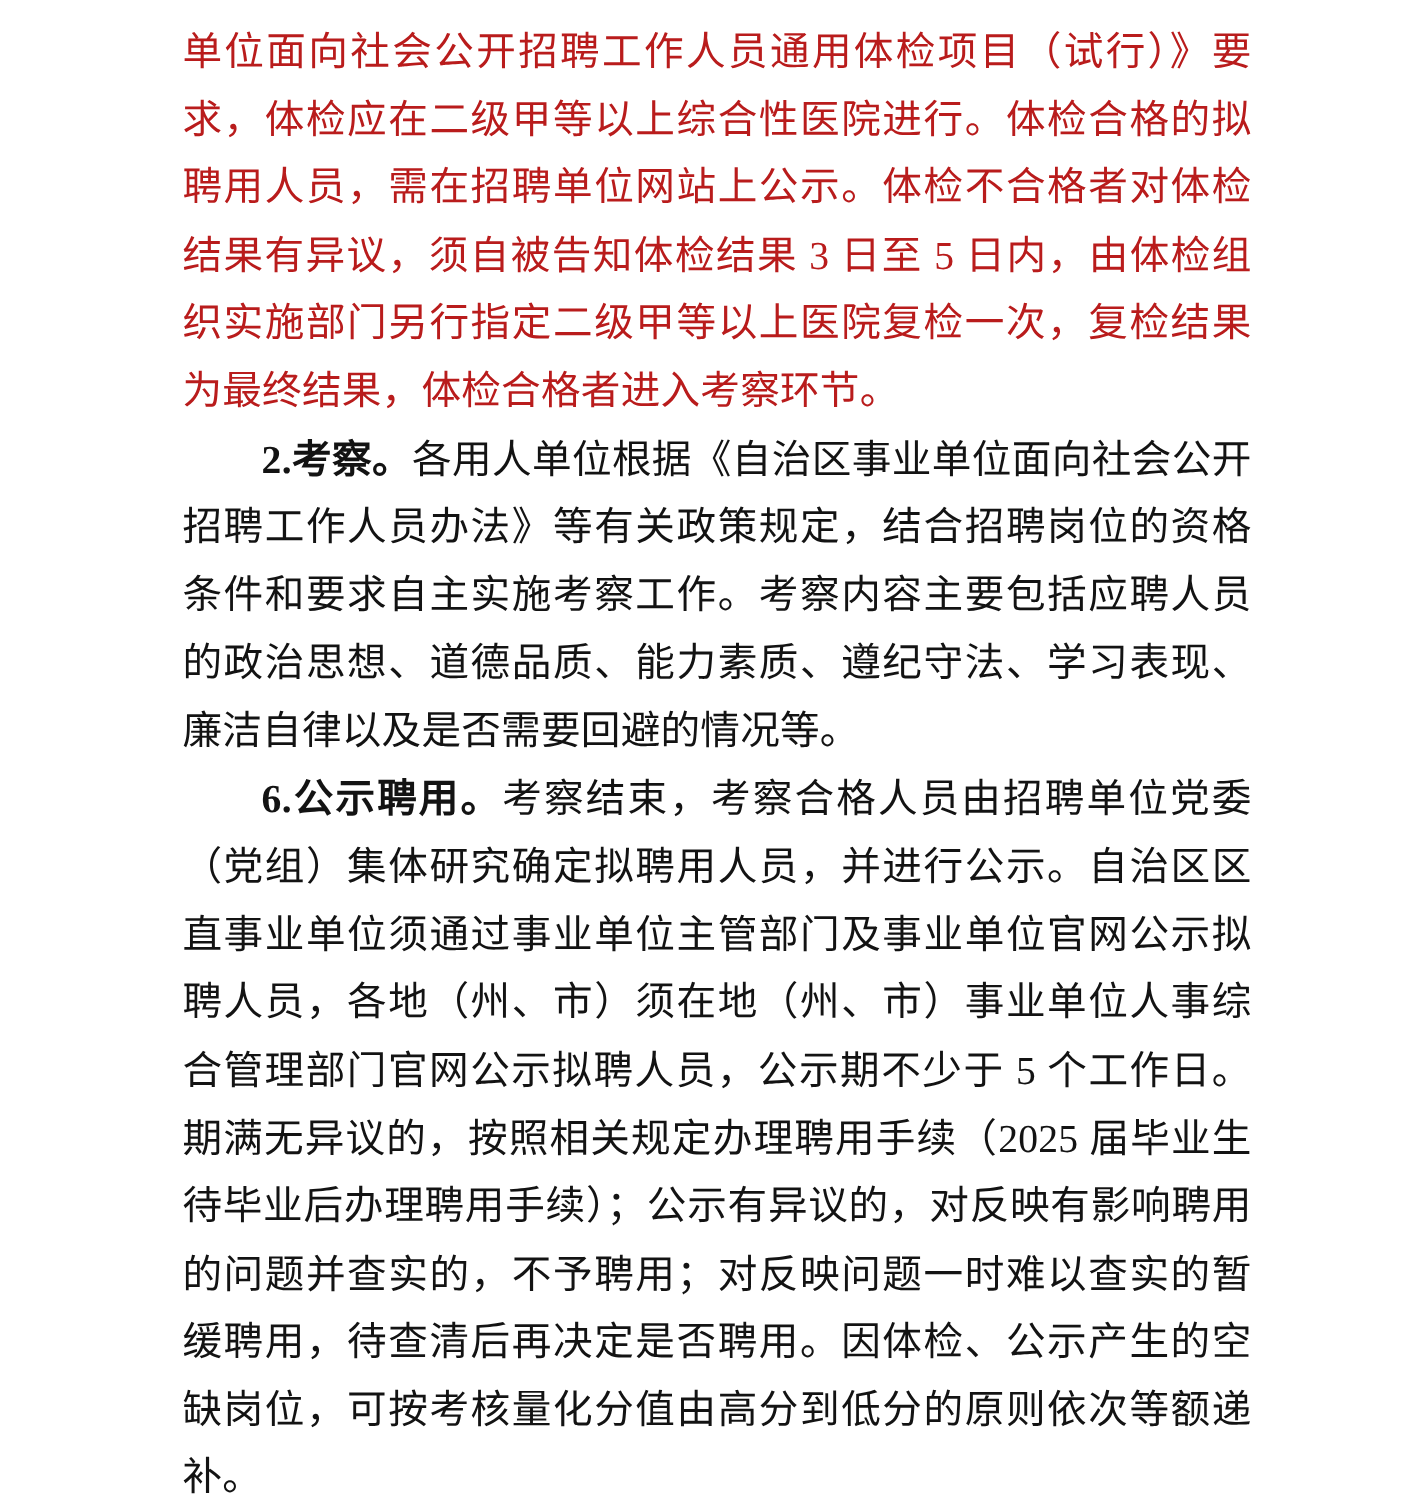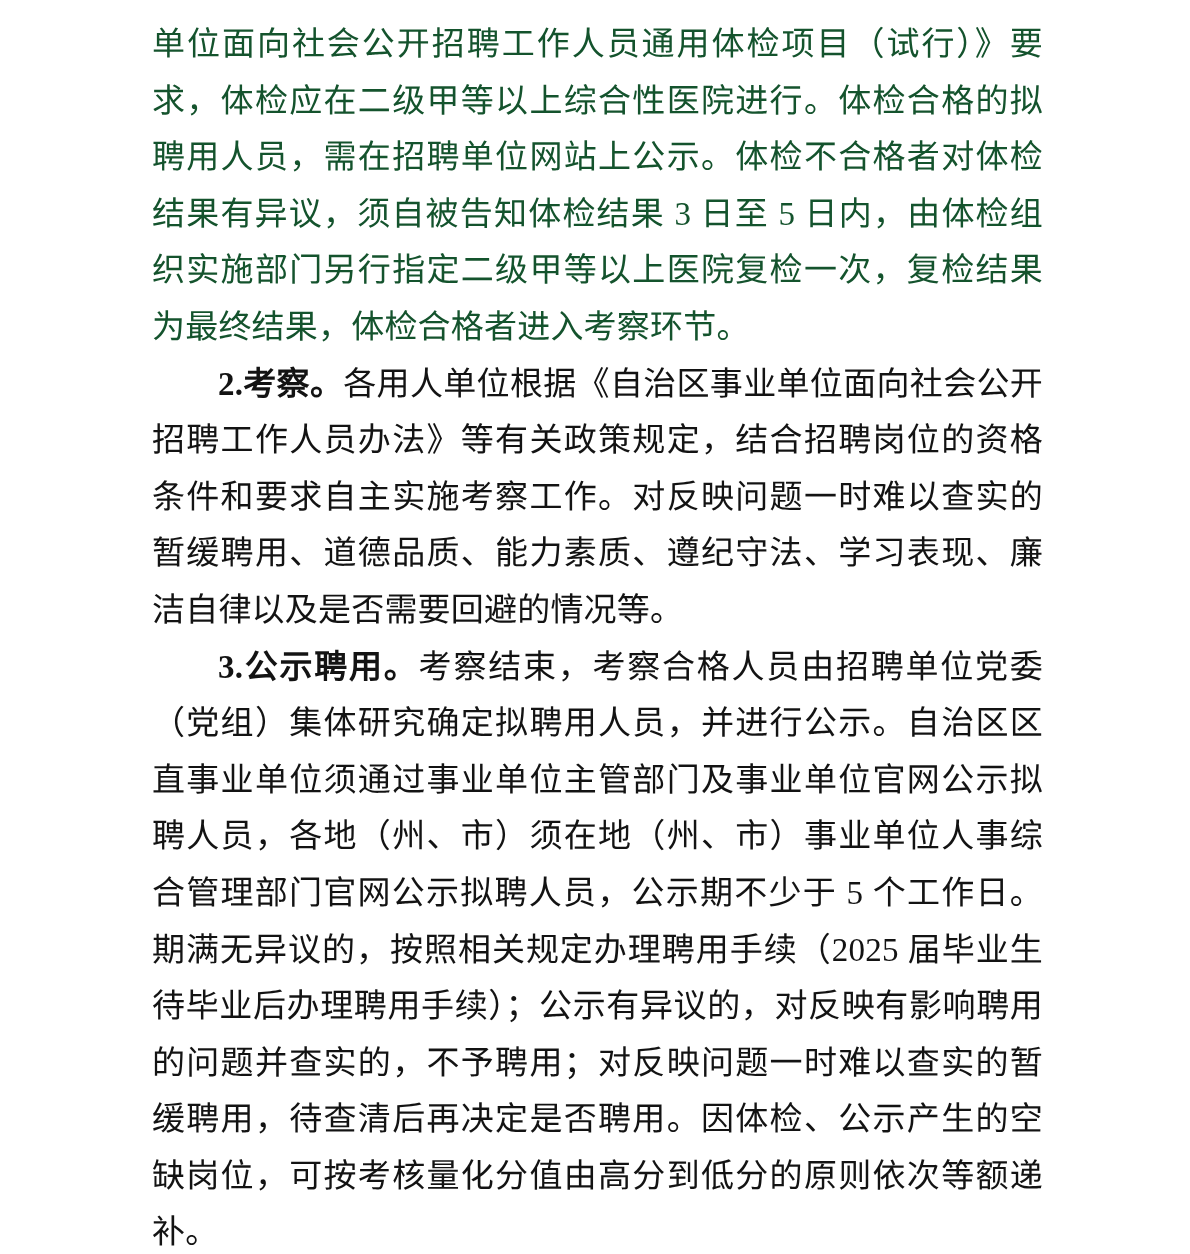--- a/index.html
+++ b/index.html
@@ -42,20 +42,20 @@
   }
   .para .body-text {
     font-weight: 400;
   }
 </style>
 </head>
 <body>
 
 <div class="doc-page">
   <div class="doc-body" id="doc-body">
-  <p class="para" style="color: #14532d; font-family: Liberation Serif, serif;"><b class="lead"></b><span class="body-text">单位面向社会公开招聘工作人员通用体检项目（试行）》要求，体检应在二级甲等以上综合性医院进行。体检合格的拟聘用人员，需在招聘单位网站上公示。体检不合格者对体检结果有异议，须自被告知体检结果 3 日至 5 日内，由体检组织实施部门另行指定二级甲等以上医院复检一次，复检结果为最终结果，体检合格者进入考察环节。</span></p>
+  <p class="para" style="color: #b91c1c; font-family: Liberation Serif, serif;"><b class="lead"></b><span class="body-text">单位面向社会公开招聘工作人员通用体检项目（试行）》要求，体检应在二级甲等以上综合性医院进行。体检合格的拟聘用人员，需在招聘单位网站上公示。体检不合格者对体检结果有异议，须自被告知体检结果 3 日至 5 日内，由体检组织实施部门另行指定二级甲等以上医院复检一次，复检结果为最终结果，体检合格者进入考察环节。</span></p>
 
-  <p class="para indented" style="color: rgb(19, 19, 19);"><b class="lead">2.考察。</b><span class="body-text">各用人单位根据《自治区事业单位面向社会公开招聘工作人员办法》等有关政策规定，结合招聘岗位的资格条件和要求自主实施考察工作。对反映问题一时难以查实的暂缓聘用、道德品质、能力素质、遵纪守法、学习表现、廉洁自律以及是否需要回避的情况等。</span></p>
+  <p class="para indented" style="color: rgb(19, 19, 19);"><b class="lead">2.考察。</b><span class="body-text">各用人单位根据《自治区事业单位面向社会公开招聘工作人员办法》等有关政策规定，结合招聘岗位的资格条件和要求自主实施考察工作。考察内容主要包括应聘人员的政治思想、道德品质、能力素质、遵纪守法、学习表现、廉洁自律以及是否需要回避的情况等。</span></p>
 
-  <p class="para indented" style="color: rgb(19, 19, 19);"><b class="lead">3.公示聘用。</b><span class="body-text">考察结束，考察合格人员由招聘单位党委（党组）集体研究确定拟聘用人员，并进行公示。自治区区直事业单位须通过事业单位主管部门及事业单位官网公示拟聘人员，各地（州、市）须在地（州、市）事业单位人事综合管理部门官网公示拟聘人员，公示期不少于 5 个工作日。期满无异议的，按照相关规定办理聘用手续（2025 届毕业生待毕业后办理聘用手续）；公示有异议的，对反映有影响聘用的问题并查实的，不予聘用；对反映问题一时难以查实的暂缓聘用，待查清后再决定是否聘用。因体检、公示产生的空缺岗位，可按考核量化分值由高分到低分的原则依次等额递补。</span></p>
+  <p class="para indented" style="color: rgb(19, 19, 19);"><b class="lead">6.公示聘用。</b><span class="body-text">考察结束，考察合格人员由招聘单位党委（党组）集体研究确定拟聘用人员，并进行公示。自治区区直事业单位须通过事业单位主管部门及事业单位官网公示拟聘人员，各地（州、市）须在地（州、市）事业单位人事综合管理部门官网公示拟聘人员，公示期不少于 5 个工作日。期满无异议的，按照相关规定办理聘用手续（2025 届毕业生待毕业后办理聘用手续）；公示有异议的，对反映有影响聘用的问题并查实的，不予聘用；对反映问题一时难以查实的暂缓聘用，待查清后再决定是否聘用。因体检、公示产生的空缺岗位，可按考核量化分值由高分到低分的原则依次等额递补。</span></p>
 
 </div>
 </div>
 
 </body></html>

